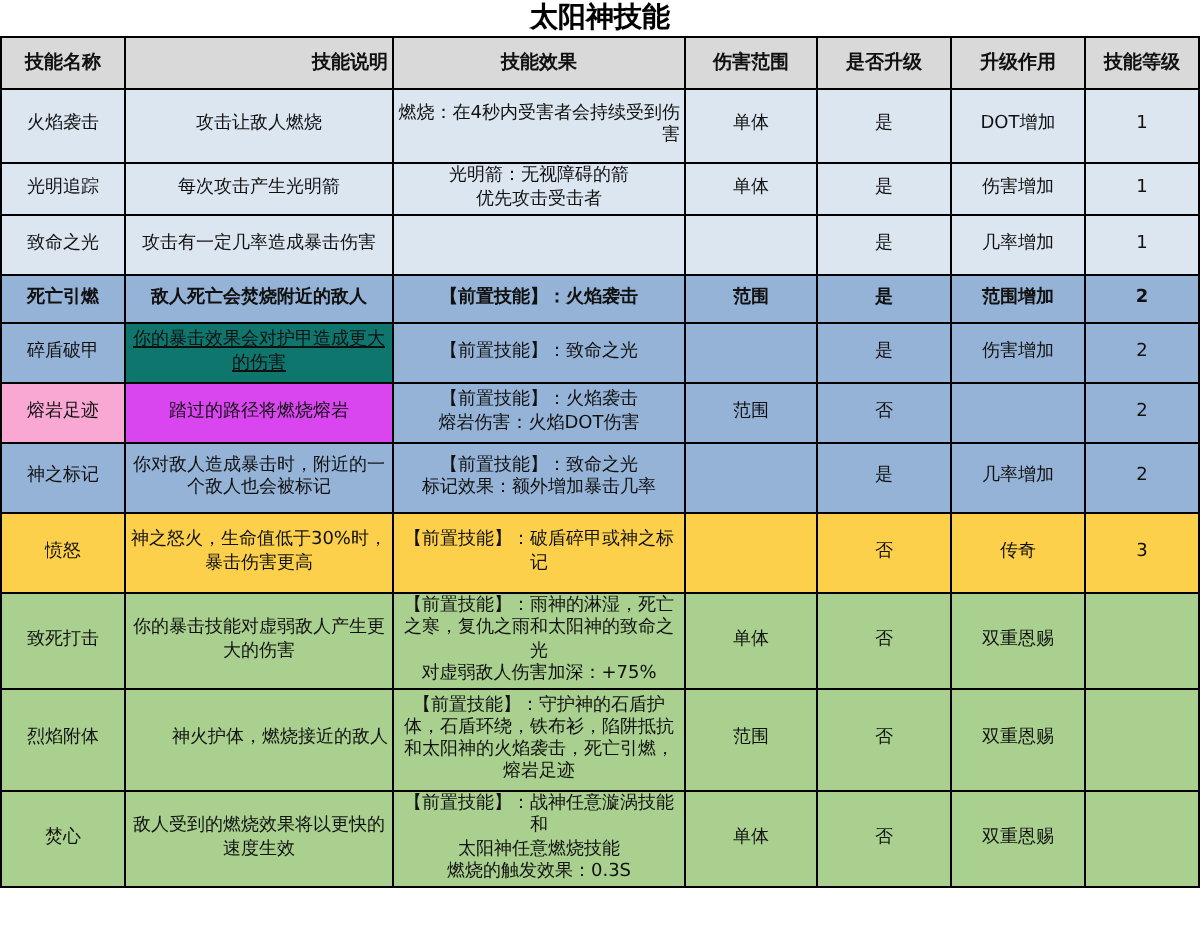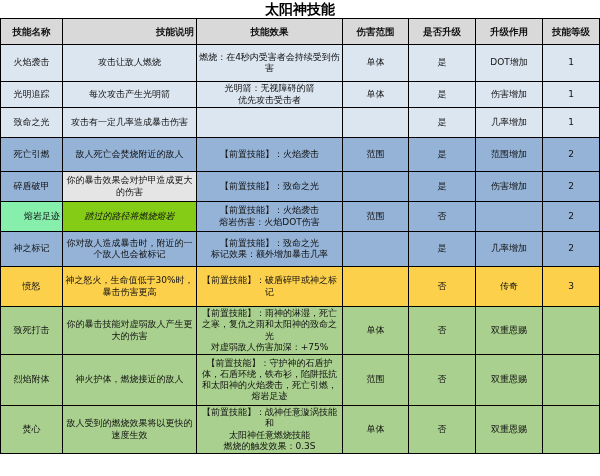--- a/index.html
+++ b/index.html
@@ -72,21 +72,21 @@
           <th style="background: rgb(217, 217, 217); margin-left: 48px;">伤害范围</th>
           <th style="background: rgb(217, 217, 217);">是否升级</th>
           <th style="background: rgb(217, 217, 217);">升级作用</th>
           <th style="background: rgb(217, 217, 217);">技能等级</th>
         </tr>
     </thead>
     <tbody id="table-body">
         <tr style="height: 37px;">
           <td style="background: rgb(220, 230, 241);">火焰袭击</td>
           <td style="background: rgb(220, 230, 241);">攻击让敌人燃烧</td>
-          <td style="background: rgb(220, 230, 241);">燃烧：在4秒内受害者会持续受到伤害</td>
+          <td style="background: rgb(220, 230, 241); text-align: right;">燃烧：在4秒内受害者会持续受到伤害</td>
           <td style="background: rgb(220, 230, 241);">单体</td>
           <td style="background: rgb(220, 230, 241);">是</td>
           <td style="background: rgb(220, 230, 241);">DOT增加</td>
           <td style="background: rgb(220, 230, 241);">1</td>
         </tr>
         <tr style="height: 26px; margin-left: 16px;">
           <td style="background: rgb(220, 230, 241);">光明追踪</td>
           <td style="background: rgb(220, 230, 241);">每次攻击产生光明箭</td>
           <td style="background: rgb(220, 230, 241);">光明箭：无视障碍的箭
 优先攻击受击者</td>
@@ -97,41 +97,41 @@
         </tr>
         <tr style="height: 30px;">
           <td style="background: rgb(220, 230, 241);">致命之光</td>
           <td style="background: rgb(220, 230, 241);">攻击有一定几率造成暴击伤害</td>
           <td style="background: rgb(220, 230, 241);"></td>
           <td style="background: rgb(220, 230, 241);"></td>
           <td style="background: rgb(220, 230, 241);">是</td>
           <td style="background: rgb(220, 230, 241);">几率增加</td>
           <td style="background: rgb(220, 230, 241);">1</td>
         </tr>
-        <tr style="height: 34px;">
+        <tr style="height: 24px; font-weight: bold;">
           <td style="background: rgb(149, 179, 215);">死亡引燃</td>
           <td style="background: rgb(149, 179, 215);">敌人死亡会焚烧附近的敌人</td>
           <td style="background: rgb(149, 179, 215);">【前置技能】：火焰袭击</td>
           <td style="background: rgb(149, 179, 215);">范围</td>
           <td style="background: rgb(149, 179, 215);">是</td>
           <td style="background: rgb(149, 179, 215);">范围增加</td>
           <td style="background: rgb(149, 179, 215);">2</td>
         </tr>
         <tr style="height: 30px;">
           <td style="background: rgb(149, 179, 215);">碎盾破甲</td>
-          <td style="background: #e5e5e5;">你的暴击效果会对护甲造成更大的伤害</td>
+          <td style="background: #0f766e; text-decoration: underline;">你的暴击效果会对护甲造成更大的伤害</td>
           <td style="background: rgb(149, 179, 215);">【前置技能】：致命之光</td>
           <td style="background: rgb(149, 179, 215);"></td>
           <td style="background: rgb(149, 179, 215);">是</td>
           <td style="background: rgb(149, 179, 215);">伤害增加</td>
           <td style="background: rgb(149, 179, 215);">2</td>
         </tr>
         <tr style="height: 30px;">
-          <td style="background: #86efac; text-align: right;">熔岩足迹</td>
-          <td style="background: #84cc16; font-style: italic;">踏过的路径将燃烧熔岩</td>
+          <td style="background: #f9a8d4;">熔岩足迹</td>
+          <td style="background: #d946ef;">踏过的路径将燃烧熔岩</td>
           <td style="background: rgb(149, 179, 215);">【前置技能】：火焰袭击
 熔岩伤害：火焰DOT伤害</td>
           <td style="background: rgb(149, 179, 215);">范围</td>
           <td style="background: rgb(149, 179, 215);">否</td>
           <td style="background: rgb(149, 179, 215);"></td>
           <td style="background: rgb(149, 179, 215);">2</td>
         </tr>
         <tr style="height: 35px;">
           <td style="background: rgb(149, 179, 215);">神之标记</td>
           <td style="background: rgb(149, 179, 215);">你对敌人造成暴击时，附近的一个敌人也会被标记</td>
@@ -156,21 +156,21 @@
           <td style="background: rgb(169, 208, 142);">你的暴击技能对虚弱敌人产生更大的伤害</td>
           <td style="background: rgb(169, 208, 142);">【前置技能】：雨神的淋湿，死亡之寒，复仇之雨和太阳神的致命之光
 对虚弱敌人伤害加深：+75%</td>
           <td style="background: rgb(169, 208, 142);">单体</td>
           <td style="background: rgb(169, 208, 142);">否</td>
           <td style="background: rgb(169, 208, 142);">双重恩赐</td>
           <td style="background: rgb(169, 208, 142);"></td>
         </tr>
         <tr style="height: 51px;">
           <td style="background: rgb(169, 208, 142);">烈焰附体</td>
-          <td style="background: rgb(169, 208, 142);">神火护体，燃烧接近的敌人</td>
+          <td style="background: rgb(169, 208, 142); text-align: right;">神火护体，燃烧接近的敌人</td>
           <td style="background: rgb(169, 208, 142);">【前置技能】：守护神的石盾护体，石盾环绕，铁布衫，陷阱抵抗和太阳神的火焰袭击，死亡引燃，熔岩足迹</td>
           <td style="background: rgb(169, 208, 142);">范围</td>
           <td style="background: rgb(169, 208, 142);">否</td>
           <td style="background: rgb(169, 208, 142);">双重恩赐</td>
           <td style="background: rgb(169, 208, 142);"></td>
         </tr>
         <tr style="height: 43px;">
           <td style="background: rgb(169, 208, 142);">焚心</td>
           <td style="background: rgb(169, 208, 142);">敌人受到的燃烧效果将以更快的速度生效</td>
           <td style="background: rgb(169, 208, 142);">【前置技能】：战神任意漩涡技能和

